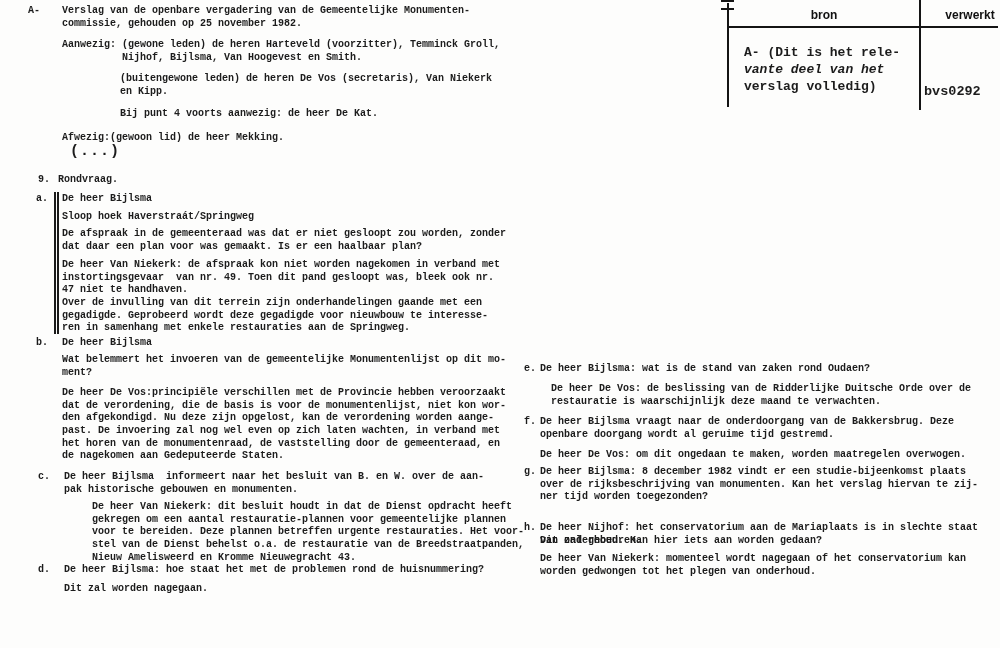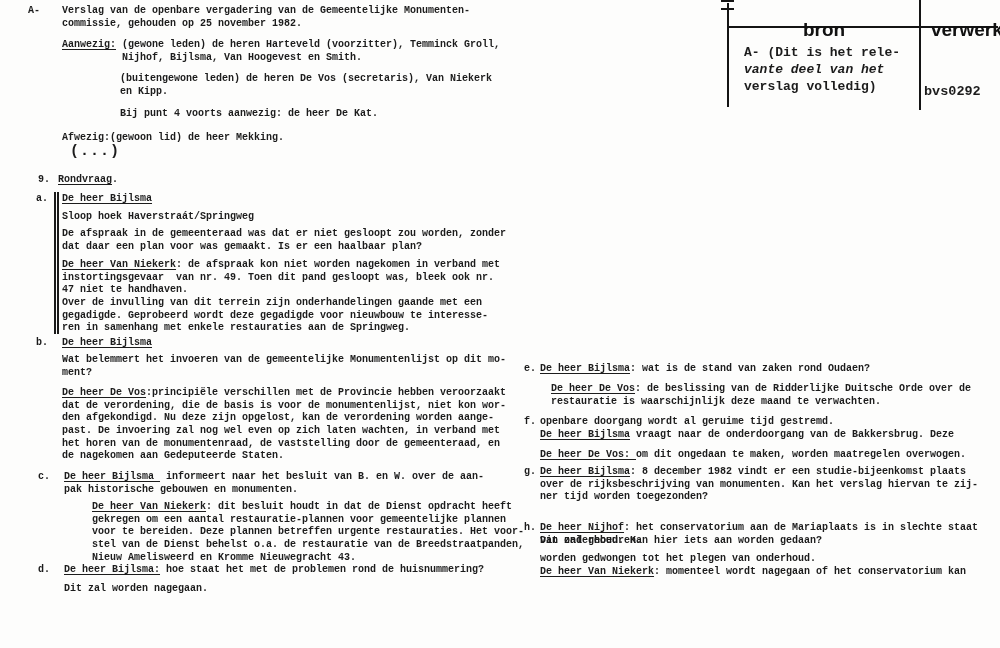--- a/index.html
+++ b/index.html
@@ -23,21 +23,20 @@
     white-space:pre;
     line-height:12.7px;
     height:12.7px;
   }
   .blabel{
     position:absolute;
     white-space:pre;
     line-height:12.7px;
   }
   .ul{
-    text-decoration:underline;
     text-underline-offset:2px;
     text-decoration-thickness:1px;
     text-align:right;
   }
   .big .line{
     font-size:15px;
     letter-spacing:1px;
   }
   
   #margin-bar{
@@ -56,23 +55,23 @@
     position:absolute;left:721px;top:0px;width:13px;height:6px;
     border-top:2px solid #141414;border-bottom:2px solid #141414;
   }
   .t-hline{
     position:absolute;left:727px;top:26px;width:271px;height:2px;background:#141414;
   }
   .t-vline-div{
     position:absolute;left:919px;top:0px;width:2px;height:110px;background:#141414;
   }
   .t-header{
-    position:absolute;top:19px;
+    position:absolute;top:8px;
     font-family:"Liberation Sans","DejaVu Sans",sans-serif;
-    font-weight:bold;font-size:19px;color:#111;
+    font-weight:bold;font-size:12px;color:#111;
   }
   #t-header-bron{left:729px;width:190px;text-align:center;}
   #t-header-verwerkt{left:921px;width:98px;text-align:center;}
   .t-src-line{
     position:absolute;left:744px;
     font-family:"Liberation Mono","DejaVu Sans Mono",monospace;
     font-size:13px;font-weight:bold;color:#1c1c1c;white-space:pre;
   }
   #t-src-0{top:45px;}
   #t-src-1{top:62px;font-style:italic;}
@@ -187,39 +186,39 @@
       <div class="block" style="left: 540px; top: 363px;">
         <span class="blabel" style="left: -16px;">e.</span>
         <div class="line"><span class="ul">De heer Bijlsma</span>: wat is de stand van zaken rond Oudaen?</div>
       </div>
       <div class="block" style="left: 540px; top: 383px; margin-left: 11px;">
         <div class="line"><span class="ul">De heer De Vos</span>: de beslissing van de Ridderlijke Duitsche Orde over de</div>
         <div class="line">restauratie is waarschijnlijk deze maand te verwachten.</div>
       </div>
       <div class="block" style="left: 540px; top: 416px;">
         <span class="blabel" style="left: -16px;">f.</span>
+        <div class="line"><span class="ul">De heer Bijlsma</span> vraagt naar de onderdoorgang van de Bakkersbrug. Deze</div>
         <div class="line">openbare doorgang wordt al geruime tijd gestremd.</div>
-        <div class="line"><span class="ul">De heer Bijlsma</span> vraagt naar de onderdoorgang van de Bakkersbrug. Deze</div>
       </div>
       <div class="block" style="left: 540px; top: 449px;">
         <div class="line"><span class="ul">De heer De Vos: </span>om dit ongedaan te maken, worden maatregelen overwogen.</div>
       </div>
       <div class="block" style="left: 540px; top: 466px;">
         <span class="blabel" style="left: -16px;">g.</span>
         <div class="line"><span class="ul">De heer Bijlsma</span>: 8 december 1982 vindt er een studie-bijeenkomst plaats</div>
         <div class="line">over de rijksbeschrijving van monumenten. Kan het verslag hiervan te zij-</div>
         <div class="line">ner tijd worden toegezonden?</div>
       </div>
       <div class="block" style="left: 540px; top: 535px;">
         <div class="line">Dit zal gebeuren.</div>
       </div>
       <div class="block" style="left: 540px; top: 522px;">
         <span class="blabel" style="left: -16px;">h.</span>
         <div class="line"><span class="ul">De heer Nijhof</span>: het conservatorium aan de Mariaplaats is in slechte staat</div>
         <div class="line">van onderhoud. Kan hier iets aan worden gedaan?</div>
       </div>
       <div class="block" style="left: 540px; top: 553px;">
+        <div class="line"><span class="ul">De heer Van Niekerk</span>: momenteel wordt nagegaan of het conservatorium kan</div>
         <div class="line">worden gedwongen tot het plegen van onderhoud.</div>
-        <div class="line"><span class="ul">De heer Van Niekerk</span>: momenteel wordt nagegaan of het conservatorium kan</div>
       </div>
     </div>
 
 </div>
 
 </body></html>

